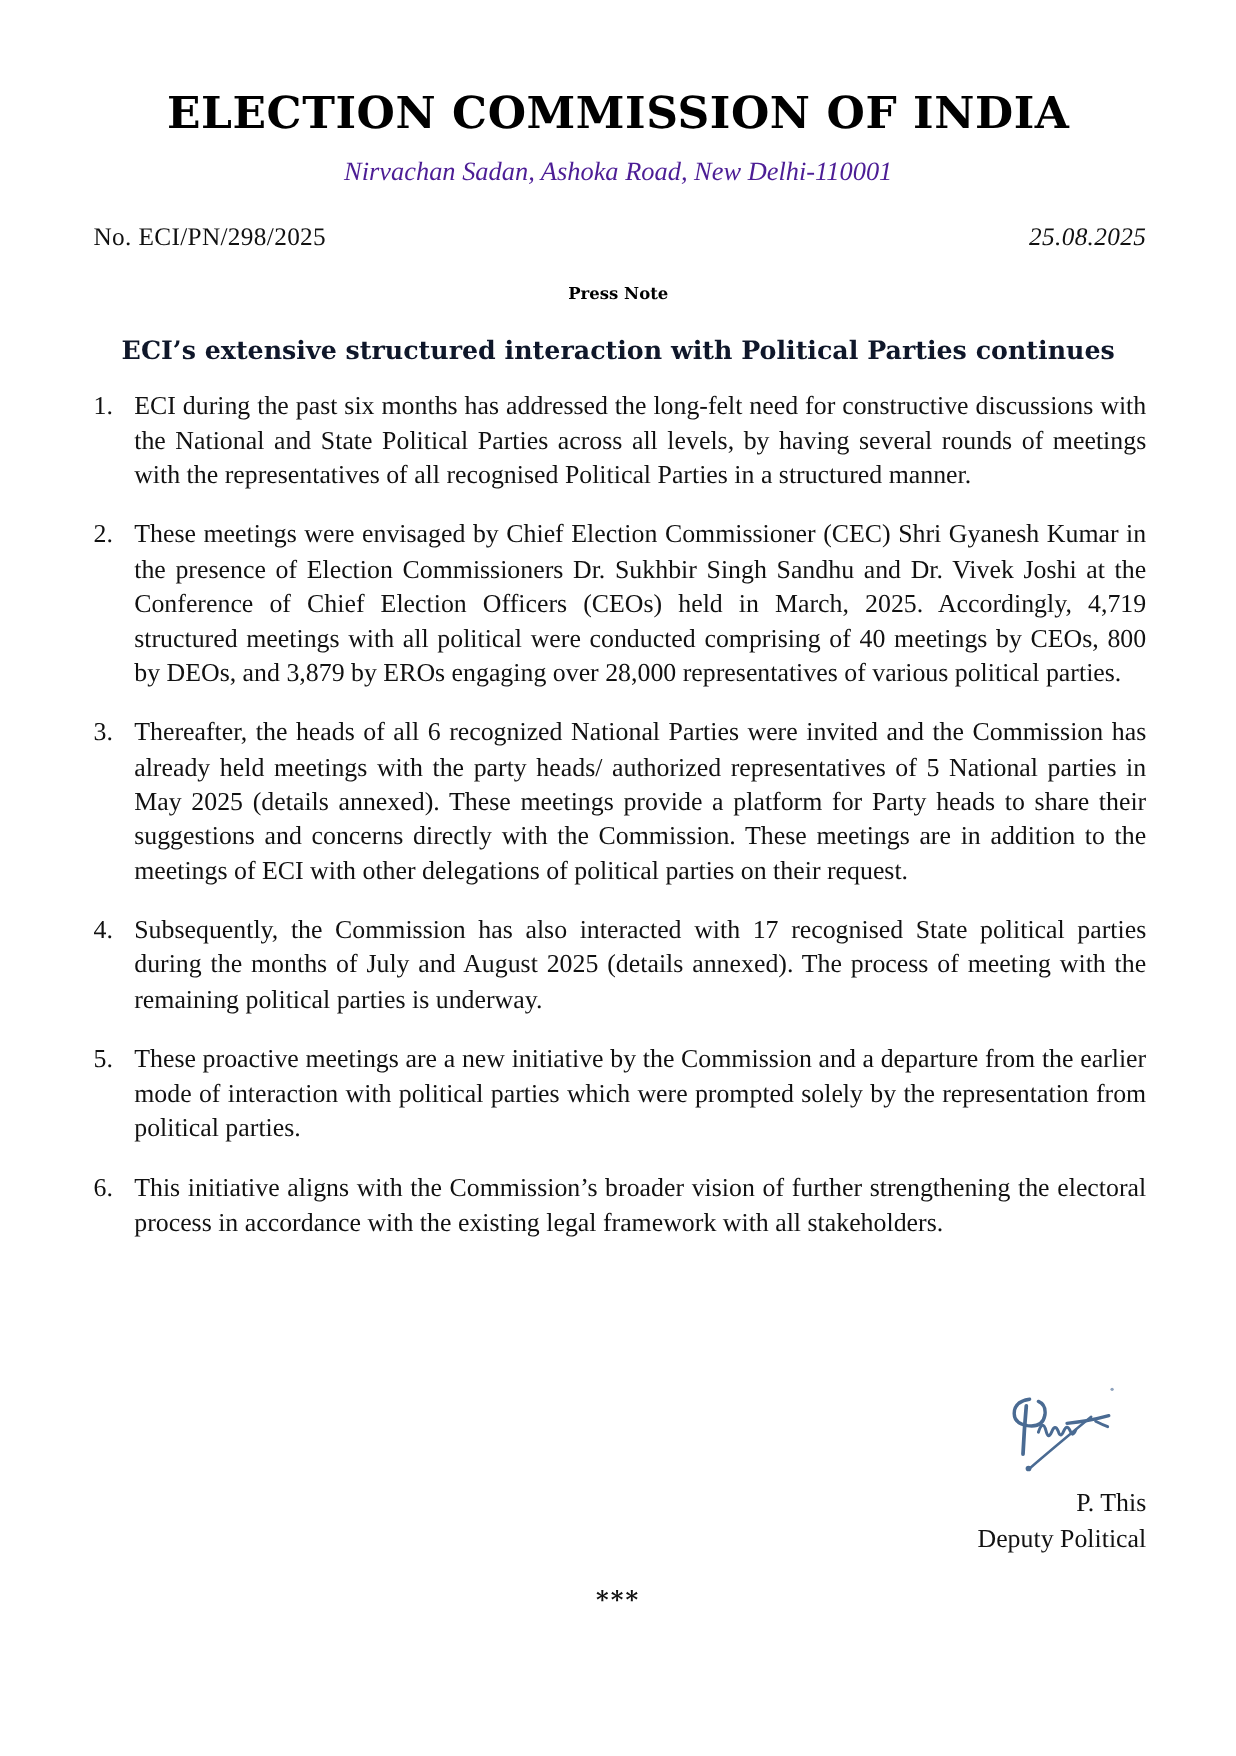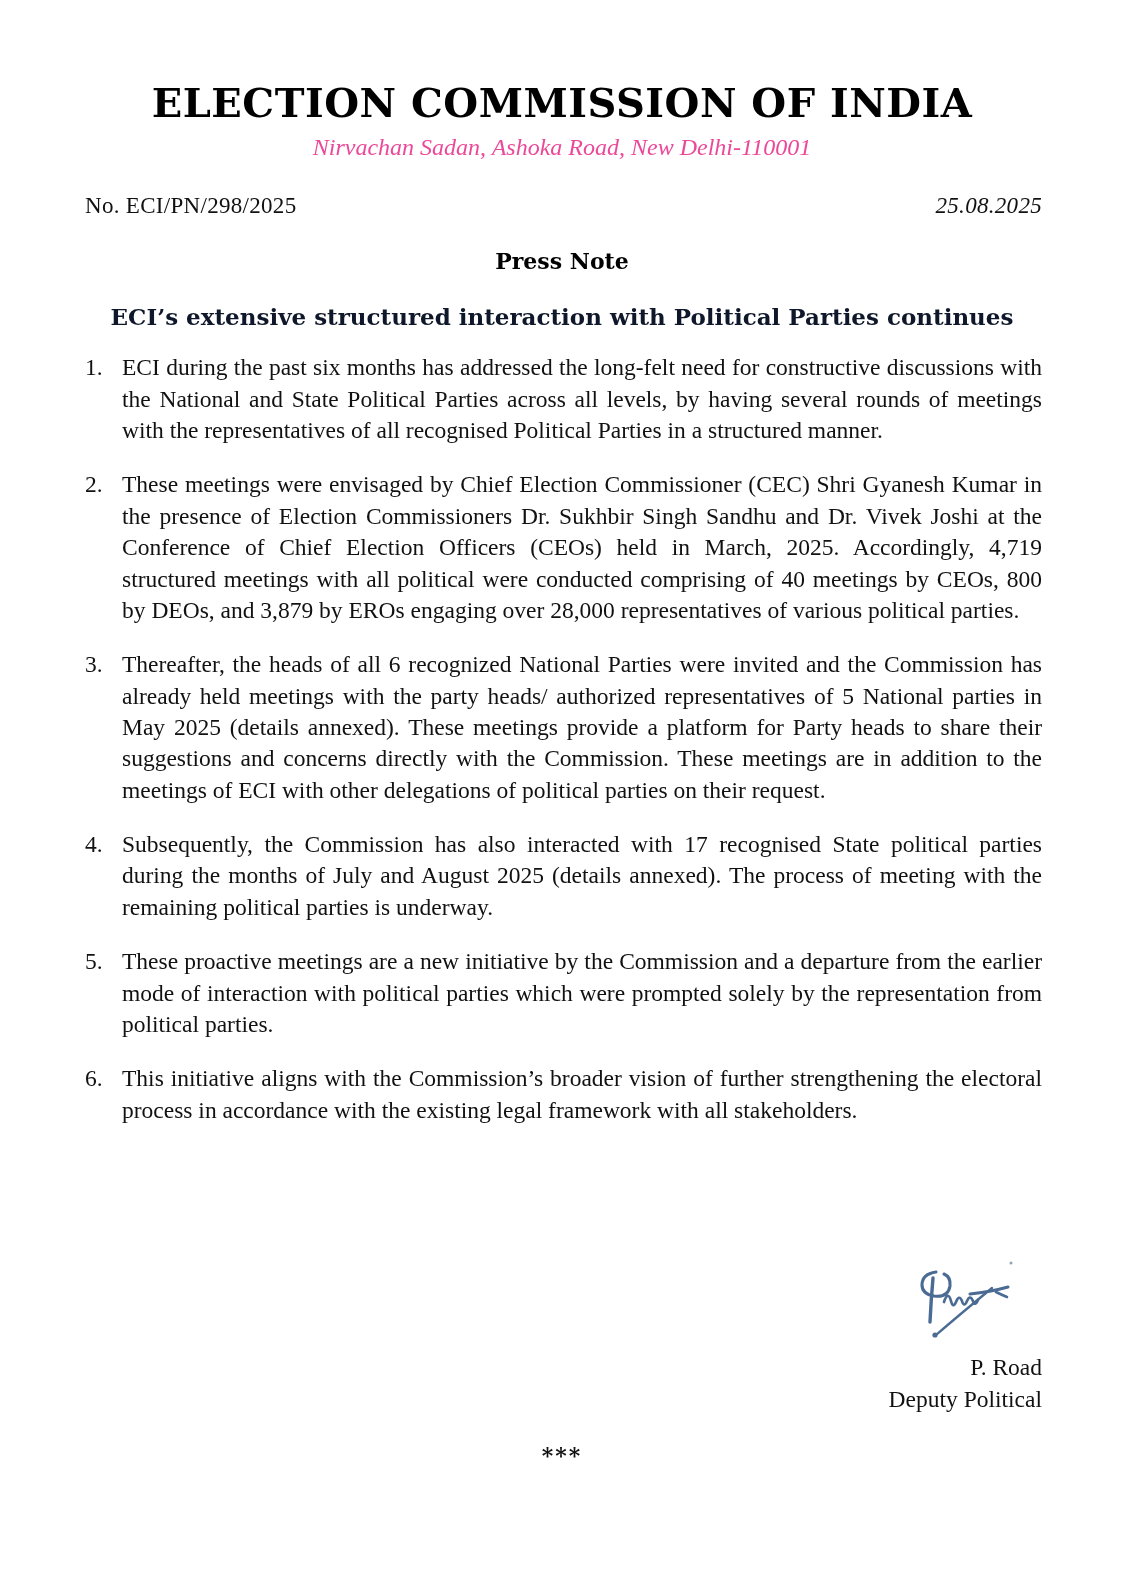--- a/index.html
+++ b/index.html
@@ -35,43 +35,43 @@
     letter-spacing: 0.5px;
     line-height: 1.05;
     color: #000000;
     white-space: nowrap;
   }
   .org-address {
     font-family: "Liberation Serif", "DejaVu Serif", serif;
     font-style: italic;
     font-size: 24px;
     line-height: 1.2;
-    margin-top: 9px;
-    color: #ec4899;
+    margin-top: 19px;
+    color: #4c1d95;
   }
 
   
   .ref-row {
     display: flex;
     justify-content: space-between;
     align-items: baseline;
     margin: 30px 82px 0 85px;
     font-size: 23px;
     line-height: 1.2;
     gap: 17px;
   }
   .ref-no { letter-spacing: 0.3px; }
   .ref-date { letter-spacing: 0.3px; font-style: italic; }
 
   
   .press-note {
     text-align: center;
     font-family: "DejaVu Serif", "Liberation Serif", serif;
     font-weight: 700;
-    font-size: 22px;
+    font-size: 15px;
     margin-top: 29px;
     color: #000;
   }
   .subject {
     text-align: center;
     font-family: "DejaVu Serif", "Liberation Serif", serif;
     font-weight: 700;
     font-size: 23px;
     margin-top: 29px;
     color: #0f172a;
@@ -201,19 +201,19 @@
           <path d="M41 20 q-2 22 -3 44" stroke-width="3.4"></path>
           <path d="M52 44 q4 -12 7 -1 q2 8 5 1 q3 -8 6 -1 q2 7 5 0 q3 -7 6 0 q2 6 5 -1" stroke-width="2.7"></path>
           <path d="M78 36 q20 -2 38 -7" stroke-width="3.0"></path>
           <path d="M104 34 q6 3 11 5" stroke-width="2.6"></path>
           <path d="M100 30 q-34 28 -56 47" stroke-width="2.3"></path>
           <circle cx="43" cy="77" r="2.6" fill="#4a6b93" stroke="none"></circle>
           <circle cx="119" cy="5" r="1.5" fill="#8fa3bd" stroke="none"></circle>
         </g>
       </svg>
     </div>
-    <div class="signatory-name">P. Road</div>
+    <div class="signatory-name">P. This</div>
     <div class="signatory-desig">Deputy Political</div>
   </div>
 
   <div class="footer-mark">***</div>
 
 </div>
 
 </body></html>

